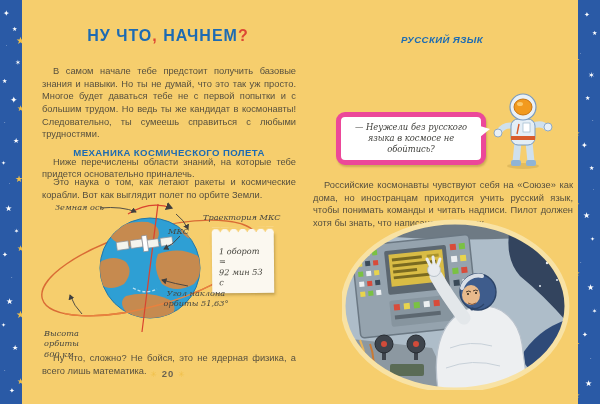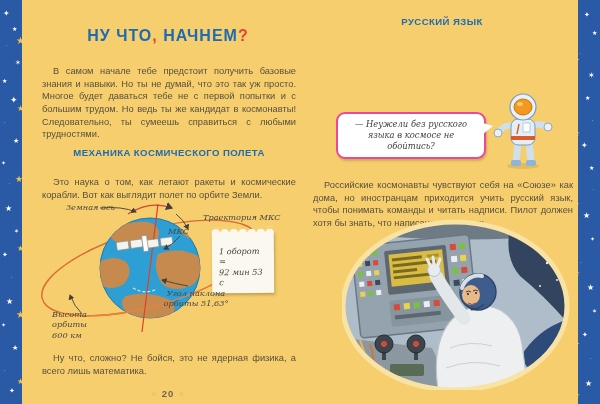--- a/index.html
+++ b/index.html
@@ -45,21 +45,21 @@
   .note{
     background:#FBF8F0;box-shadow:1px 2px 3px rgba(90,70,20,.35);
     padding:14px 6px 6px 7px;transform:rotate(-0.5deg);
   }
   .note::before{
     content:"";position:absolute;left:0;top:-5px;width:100%;height:6px;
     background-image:radial-gradient(circle at 4px 6px,#FBF8F0 4px,transparent 4.5px);
     background-size:9px 6px;background-repeat:repeat-x;
   }
   .bubble{
-    background:#FFFFFF;border:2px solid #ec4899;border-radius:9px;
+    background:#FFFFFF;border:5px solid #ec4899;border-radius:9px;
     box-shadow:1px 2px 2px rgba(90,70,20,.25);
     text-align:center;padding:5px 6px;z-index:5;
   }
   .bubble .hand-txt{font-family:"DejaVu Serif",serif;font-style:italic;font-size:8.4px;color:#3E3E3A;line-height:1.3;}
   .bubble1::after{
     content:"";position:absolute;right:-9px;top:9px;width:0;height:0;
     border-top:3px solid transparent;border-bottom:8px solid transparent;
     border-left:10px solid #fff;
   }
   .bubble2::after{
@@ -128,20 +128,21 @@
     </div>
 
   <div class="spread">
 
     <div class="abs title">
       <span>НУ ЧТО</span><span class="red">,</span><span> НАЧНЕМ</span><span class="red">?</span>
     </div>
 
     <div class="abs body-text" style="left:20px;top:50px;width:254px;">
       <p>В самом начале тебе предстоит получить базовые знания и навыки. Но ты не думай, что это так уж просто. Многое будет даваться тебе не с первой попытки и с большим трудом. Но ведь ты же кандидат в космонавты! Следовательно, ты сумеешь справиться с любыми трудностями.</p>
+      <p>Ниже перечислены области знаний, на которые тебе придется основательно приналечь.</p>
     </div>
 
     <div class="abs sec-head" style="left:20px;top:147px;width:254px;">МЕХАНИКА КОСМИЧЕСКОГО ПОЛЕТА</div>
 
     <div class="abs body-text" style="left:20px;top:161px;width:254px;">
       <p>Это наука о том, как летают ракеты и космические корабли. Вот как выглядит полет по орбите Земли.</p>
     </div>
 
     <svg class="abs" style="left:8px;top:192px;" width="270" height="150" viewBox="0 0 270 150">
       <defs>
@@ -185,47 +186,47 @@
 
       <path d="M103,96 q 12,7 24,1" fill="none" stroke="#BFE3F2" stroke-width="1.4" stroke-dasharray="3,2"></path>
 
       <path d="M70,16 Q92,14 106,20" fill="none" stroke="#3F3F3F" stroke-width="0.9" marker-end="url(#ah)"></path>
       <path d="M146,22 Q154,28 158,37" fill="none" stroke="#3F3F3F" stroke-width="0.9" marker-end="url(#ah)"></path>
       <path d="M150,44 Q144,52 134,57" fill="none" stroke="#3F3F3F" stroke-width="0.9" marker-end="url(#ah)"></path>
       <path d="M158,94 Q146,92 132,88" fill="none" stroke="#3F3F3F" stroke-width="0.9" marker-end="url(#ah)"></path>
       <path d="M52,122 Q44,114 40,103" fill="none" stroke="#3F3F3F" stroke-width="0.9" marker-end="url(#ah)"></path>
     </svg>
 
-    <div class="abs hand" style="left:44px;top:202px;">Земная ось</div>
+    <div class="abs hand" style="left:33px;top:202px;">Земная ось</div>
     <div class="abs hand" style="left:136px;top:212px;margin-left:45px;">Траектория МКС</div>
     <div class="abs hand" style="left:146px;top:226px;">МКС</div>
     <div class="abs note" style="left:190px;top:232px;width:62px;">
       <div class="hand">1 оборот =</div>
       <div class="hand">92 мин 53 с</div>
     </div>
     <div class="abs hand" style="left:133px;top:288px;width:82px;text-align:center;">
       <div>Угол наклона</div>
       <div>орбиты 51,63°</div>
     </div>
-    <div class="abs hand" style="left:22px;top:309px;width:72px;margin-left:8px;">
+    <div class="abs hand" style="left:22px;top:328px;width:72px;">
       <div>Высота орбиты</div>
       <div>600 км</div>
     </div>
 
     <div class="abs body-text" style="left:20px;top:337px;width:254px;">
       <p>Ну что, сложно? Не бойся, это не ядерная физика, а всего лишь математика.</p>
     </div>
 
-    <div class="abs footer" style="left:18px;top:388px;width:256px;">
+    <div class="abs footer" style="left:18px;top:368px;width:256px;">
       <span class="fstar">✳</span>
       <span>20</span>
       <span class="fstar">✳</span>
     </div>
 
-    <div class="abs sec-head" style="left:291px;top:16px;width:258px;">РУССКИЙ ЯЗЫК</div>
+    <div class="abs sec-head" style="left:291px;top:34px;width:258px;font-style:italic;">РУССКИЙ ЯЗЫК</div>
 
 
     <div class="abs bubble bubble1" style="left:314px;top:112px;width:150px;">
       <div class="hand-txt">— Неужели без русского языка в космосе не обойтись?</div>
     </div>
 
     <svg class="abs" style="left:470px;top:92px;" width="62" height="78" viewBox="0 0 62 78">
       <ellipse cx="31" cy="74" rx="16" ry="3" fill="#D9B459" opacity="0.7"></ellipse>
 
       <path d="M22,34 Q12,32 7,40" fill="none" stroke="#CFE0ED" stroke-width="6" stroke-linecap="round"></path>

